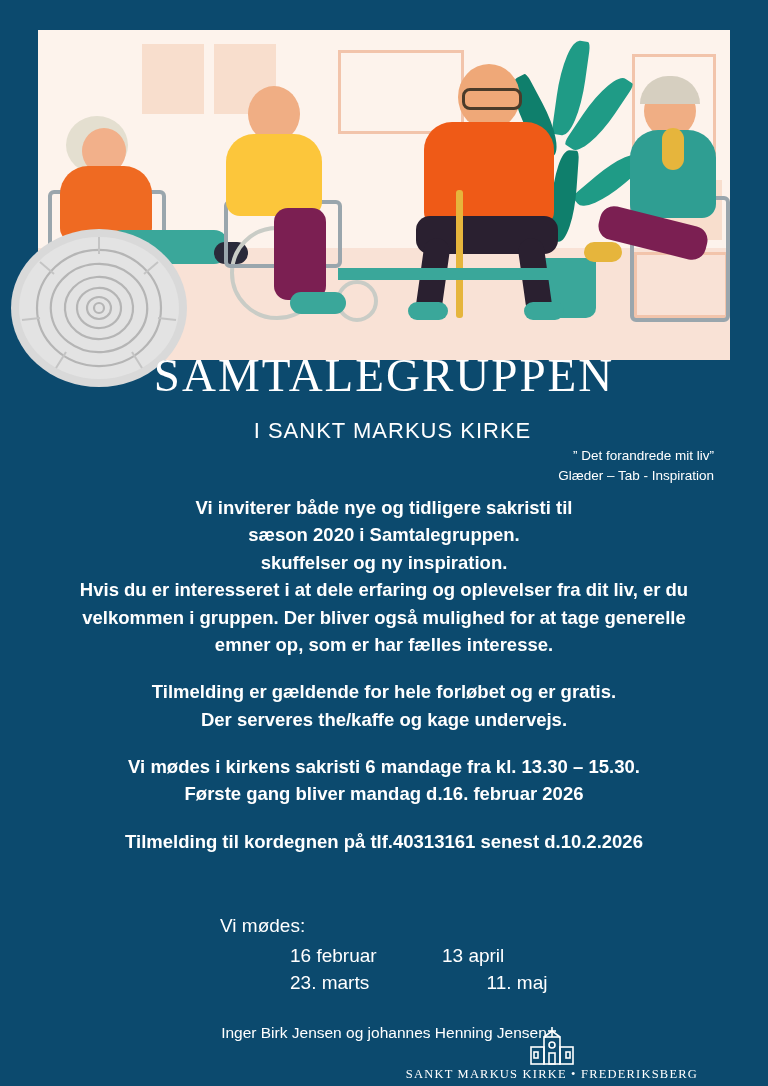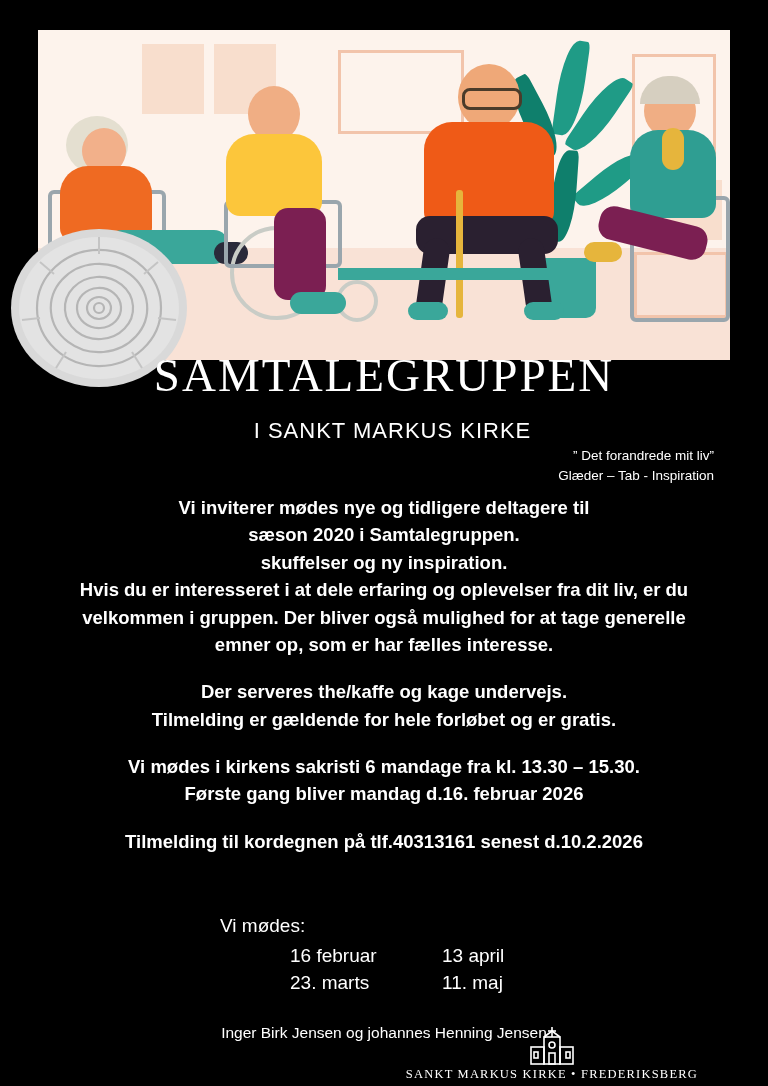--- a/index.html
+++ b/index.html
@@ -10,21 +10,21 @@
     width: 768px;
     height: 1086px;
     background: #8c3310;
     font-family: "Liberation Sans", sans-serif;
     overflow: hidden;
     position: relative;
   }
   .poster {
     position: absolute;
     inset: 0;
-    background: #000000;
+    background: #0c4a6e;
   }
 
   
   .illustration {
     position: absolute;
     left: 38px;
     top: 30px;
     width: 692px;
     height: 330px;
     background: #fbeee7;
@@ -154,21 +154,21 @@
     margin-bottom: 6px;
   }
   .date-table {
     margin-left: 282px;
     font-size: 19px;
     line-height: 1.42;
   }
   .date-row { display: flex; }
   .date-col-a { width: 152px; }
   .date-col-b { width: 150px; text-align: left; }
-  .date-col-b.center { text-align: left; }
+  .date-col-b.center { text-align: center; }
   .signature {
     position: absolute;
     left: 0; right: 0;
     top: 1024px;
     text-align: center;
     font-size: 15.5px;
     color: #ffffff;
     padding-right: 0;
   }
   .footer-logo {
@@ -284,29 +284,29 @@
 
   <div class="title">SAMTALEGRUPPEN</div>
   <div class="subtitle">I SANKT MARKUS KIRKE</div>
 
   <div class="quote">
     <div>” Det forandrede mit liv”</div>
     <div>Glæder – Tab - Inspiration</div>
   </div>
 
   <div class="bodytext">
-    <p>Vi inviterer mødes nye og tidligere deltagere til</p>
+    <p>Vi inviterer både nye og tidligere sakristi til</p>
     <p>sæson 2020 i Samtalegruppen.</p>
     <p>skuffelser og ny inspiration.</p>
     <p>Hvis du er interesseret i at dele erfaring og oplevelser fra dit liv, er du</p>
     <p>velkommen i gruppen. Der bliver også mulighed for at tage generelle</p>
     <p>emner op, som er har fælles interesse.</p>
     <div class="gap"></div>
+    <p>Tilmelding er gældende for hele forløbet og er gratis.</p>
     <p>Der serveres the/kaffe og kage undervejs.</p>
-    <p>Tilmelding er gældende for hele forløbet og er gratis.</p>
     <div class="gap"></div>
     <p>Vi mødes i kirkens sakristi 6 mandage fra kl. 13.30 – 15.30.</p>
     <p>Første gang bliver mandag d.16. februar 2026</p>
     <div class="gap"></div>
     <p>Tilmelding til kordegnen på tlf.40313161 senest d.10.2.2026</p>
   </div>
 
   <div class="indent-block">
     <div class="vi-moedes">Vi mødes:</div>
     <div class="date-table">

